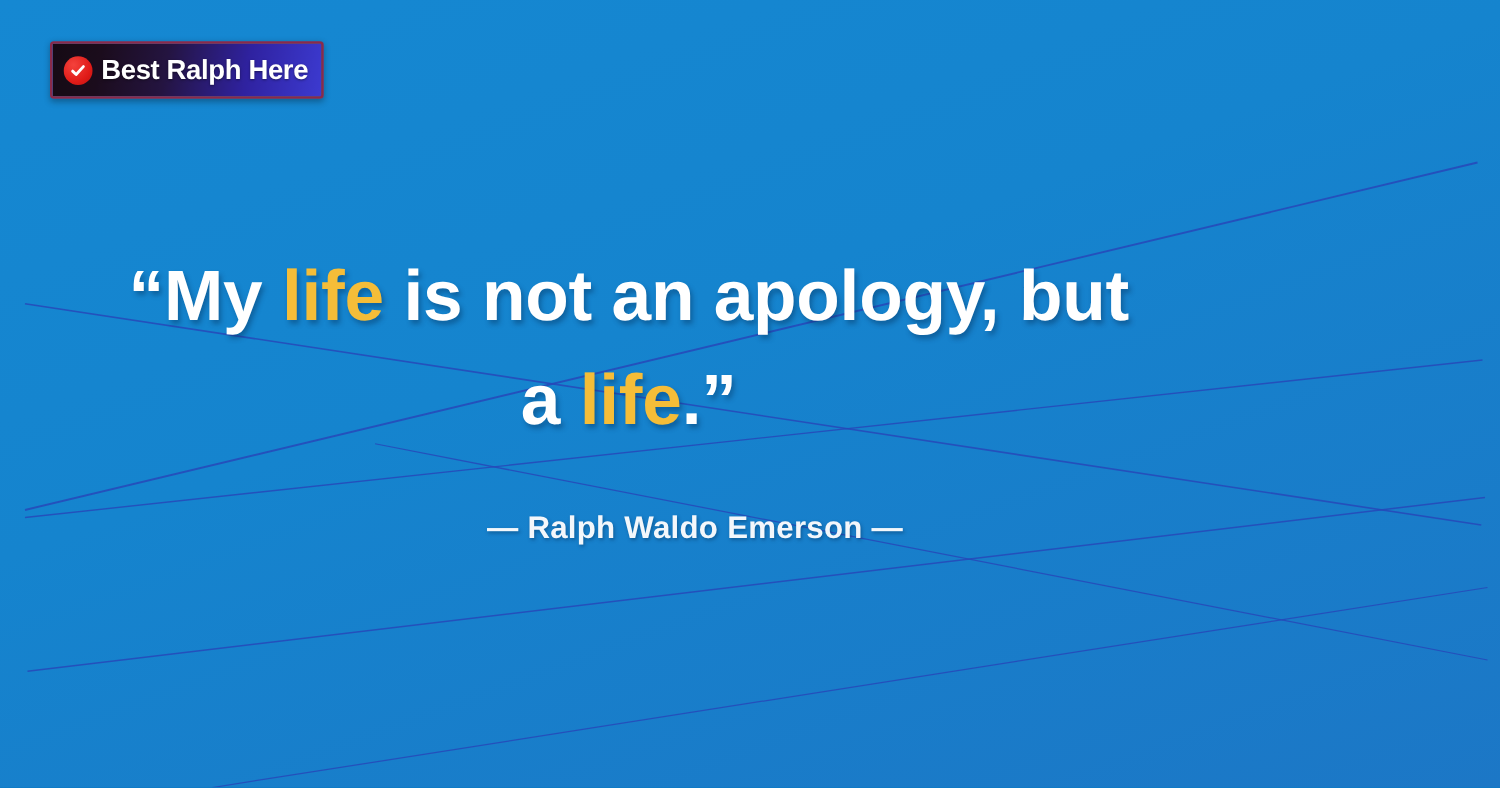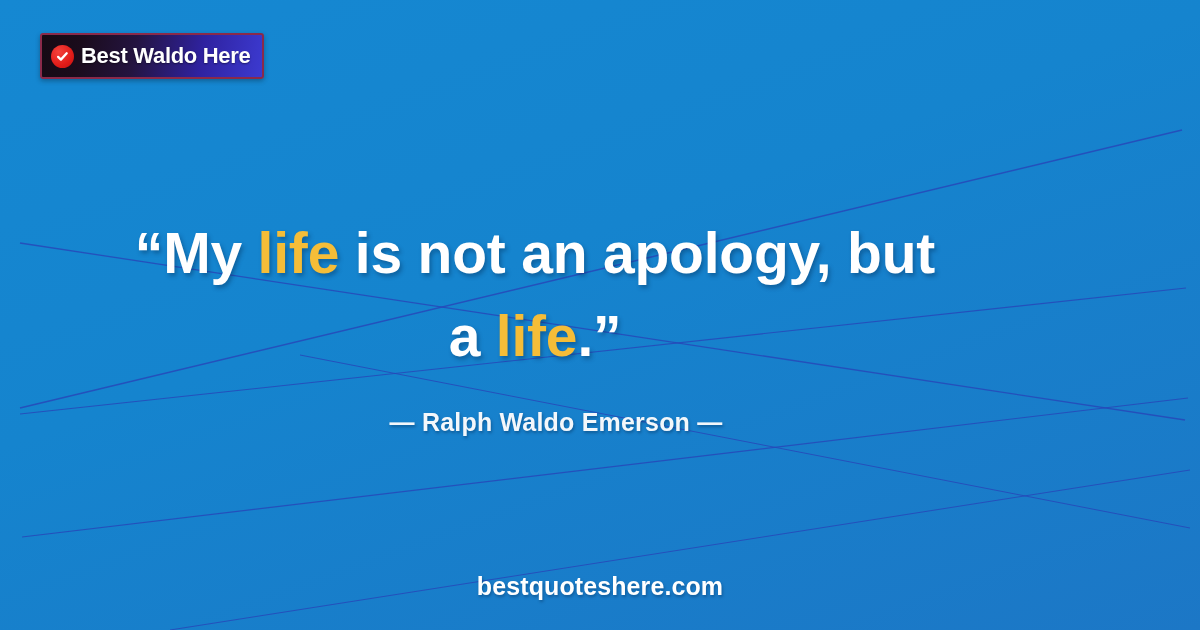--- a/index.html
+++ b/index.html
@@ -67,27 +67,26 @@
     letter-spacing: -0.3px;
     white-space: nowrap;
     line-height: 1;
     text-shadow: 0 1px 2px rgba(0,0,0,0.45);
   }
 
   
   #quote-block {
     position: absolute;
     left: 0;
-    top: 212px;
+    top: 196px;
     width: 1006px;
     z-index: 4;
     text-align: center;
     padding: 0 100px;
     box-sizing: border-box;
-    margin-left: 32px;
   }
   #quote-text {
     margin: 0;
     color: #ffffff;
     font-size: 57px;
     font-weight: bold;
     line-height: 1.46;
     letter-spacing: -0.2px;
     text-shadow: 2px 3px 4px rgba(0,40,80,0.38);
   }
@@ -136,28 +135,25 @@
       <line x1="170" y1="630" x2="1190" y2="470" stroke="#2748b8" stroke-width="1" stroke-opacity="0.85"></line>
       <line x1="300" y1="355" x2="1190" y2="528" stroke="#2748b8" stroke-width="1" stroke-opacity="0.85"></line>
     </svg>
 
   <div id="brand-badge">
     <span class="check-circle">
       <svg width="15" height="15" viewBox="0 0 15 15">
         <path d="M3.1 7.9 L5.9 10.6 L11.7 4.3" fill="none" stroke="#ffffff" stroke-width="2.3" stroke-linecap="round" stroke-linejoin="round"></path>
       </svg>
     </span>
-    <span class="brand-text">Best Waldo Here</span>
+    <span class="brand-text">Best Ralph Here</span>
   </div>
 
   <div id="quote-block">
     <p id="quote-text"><span>“</span><span>My </span><span class="hl">life</span><span> is not an apology, but a</span> <span class="hl">life</span><span>.</span><span>”</span></p>
   </div>
 
   <div id="attribution">
     <span>— Ralph Waldo Emerson —</span>
   </div>
 
-  <div id="site-url">
-    <span>bestquoteshere.com</span>
-  </div>
 
 </div>
 
 </body></html>

